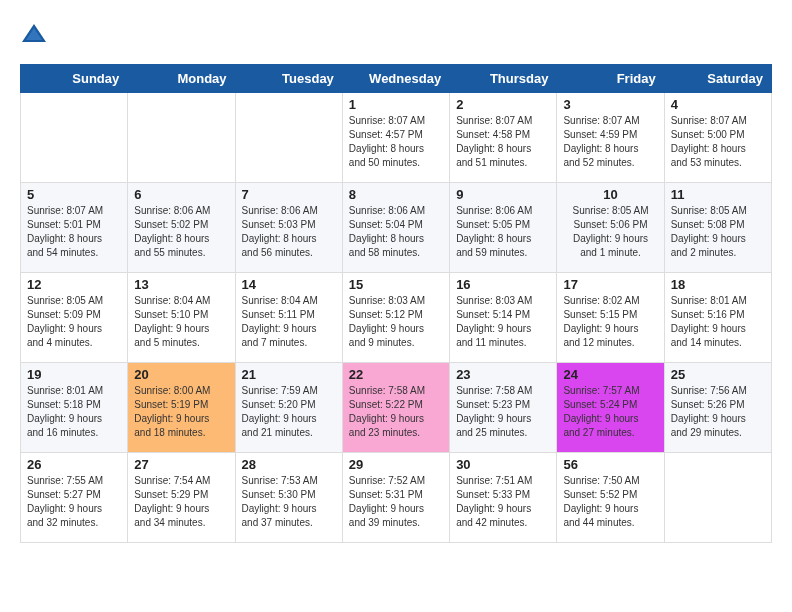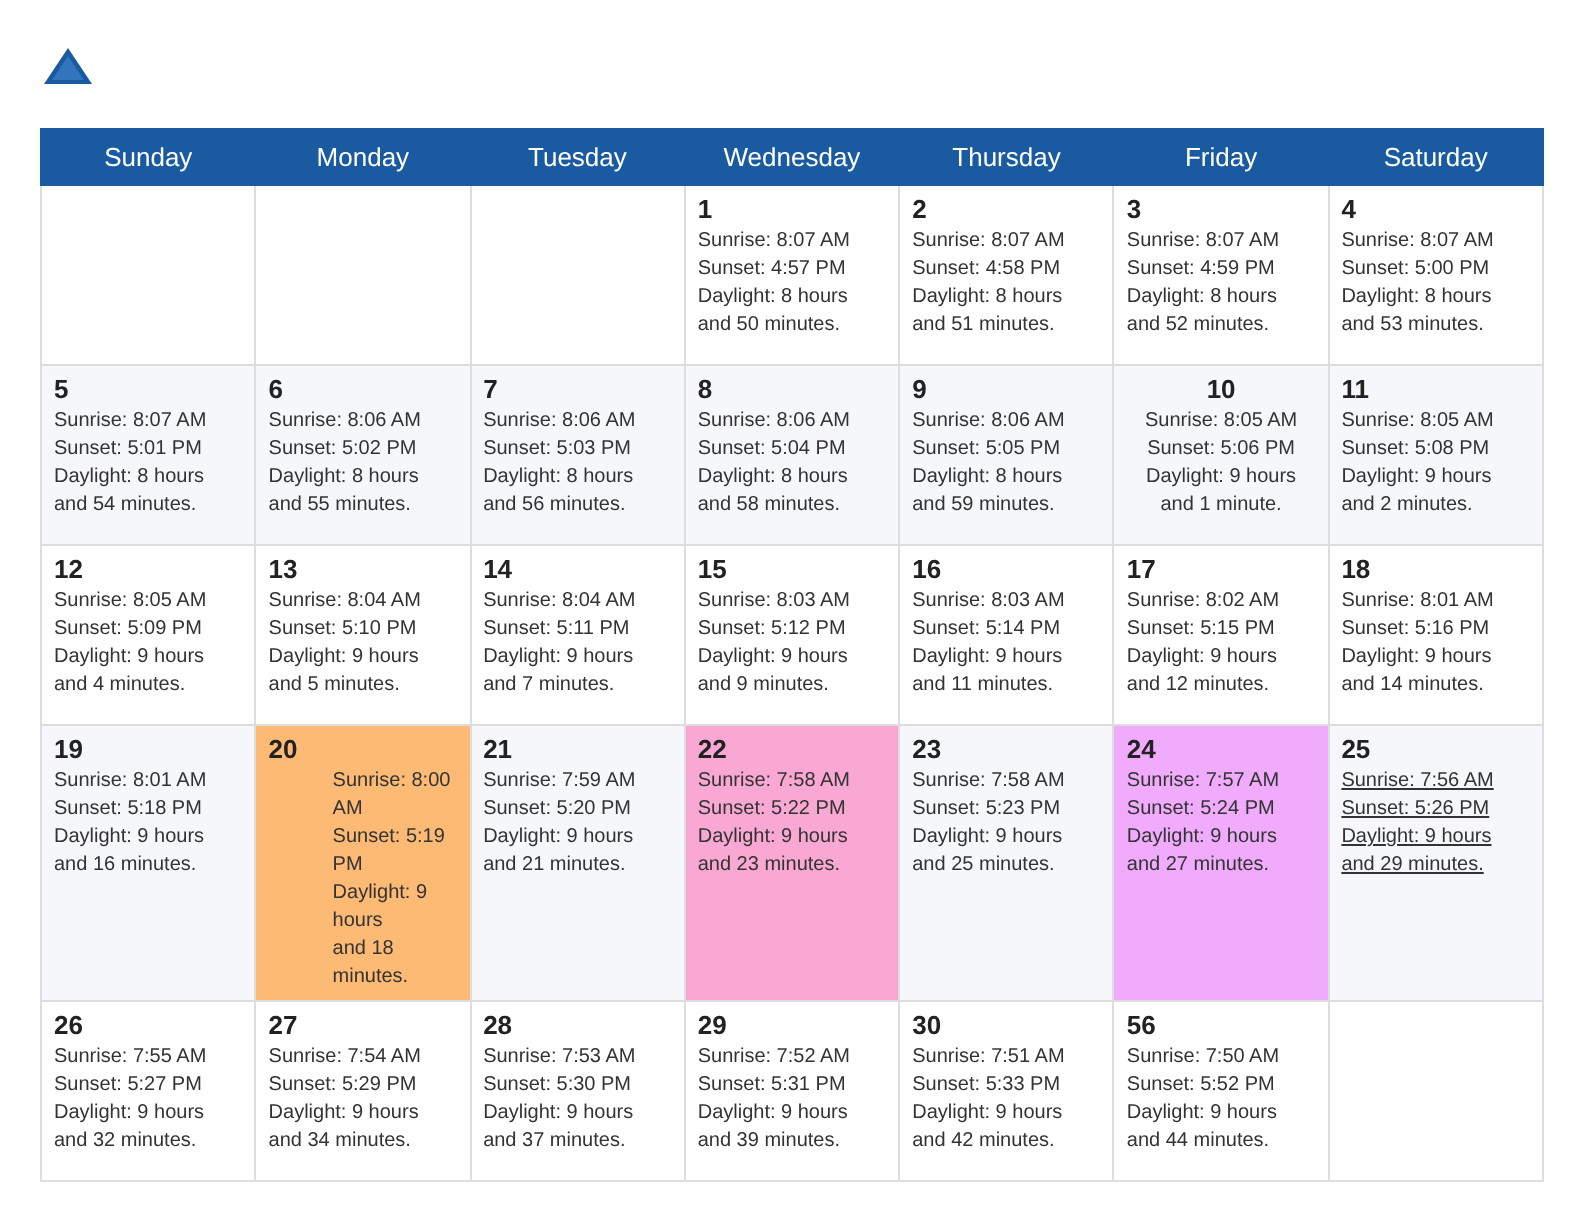--- a/index.html
+++ b/index.html
@@ -48,24 +48,24 @@
       font-size: 16px;
       color: #444;
     }
     .calendar {
       width: 100%;
       border-collapse: collapse;
     }
     .calendar th {
       background-color: #1a5aa0;
       color: #fff;
-      text-align: center;
+      text-align: right;
       padding: 6px 8px;
       font-size: 13px;
-      font-weight: normal;
+      font-weight: bold;
       border: 1px solid #1a5aa0;
     }
     .calendar td {
       vertical-align: top;
       border: 1px solid #ddd;
       padding: 4px 6px;
       font-size: 10.5px;
       color: #222;
       width: calc(100% / 7);
       height: 90px;
@@ -260,21 +260,21 @@
       <tr>
         <td style="background-color: rgb(245, 247, 250);">
           <span class="day-number">19</span>
           <div class="cell-content" style="white-space: pre-line;">Sunrise: 8:01 AM
 Sunset: 5:18 PM
 Daylight: 9 hours
 and 16 minutes.</div>
         </td>
         <td style="background-color: #fdba74;">
           <span class="day-number">20</span>
-          <div class="cell-content" style="white-space: pre-line; margin-left: 32px;">Sunrise: 8:00 AM
+          <div class="cell-content" style="white-space: pre-line;">Sunrise: 8:00 AM
 Sunset: 5:19 PM
 Daylight: 9 hours
 and 18 minutes.</div>
         </td>
         <td style="background-color: rgb(245, 247, 250);">
           <span class="day-number">21</span>
           <div class="cell-content" style="white-space: pre-line;">Sunrise: 7:59 AM
 Sunset: 5:20 PM
 Daylight: 9 hours
 and 21 minutes.</div>
@@ -286,30 +286,30 @@
 Daylight: 9 hours
 and 23 minutes.</div>
         </td>
         <td style="background-color: rgb(245, 247, 250);">
           <span class="day-number">23</span>
           <div class="cell-content" style="white-space: pre-line;">Sunrise: 7:58 AM
 Sunset: 5:23 PM
 Daylight: 9 hours
 and 25 minutes.</div>
         </td>
-        <td style="background-color: #f0abfc;">
+        <td style="background-color: #d946ef;">
           <span class="day-number">24</span>
           <div class="cell-content" style="white-space: pre-line;">Sunrise: 7:57 AM
 Sunset: 5:24 PM
 Daylight: 9 hours
 and 27 minutes.</div>
         </td>
         <td style="background-color: rgb(245, 247, 250);">
           <span class="day-number">25</span>
-          <div class="cell-content" style="white-space: pre-line; text-decoration: underline;">Sunrise: 7:56 AM
+          <div class="cell-content" style="white-space: pre-line;">Sunrise: 7:56 AM
 Sunset: 5:26 PM
 Daylight: 9 hours
 and 29 minutes.</div>
         </td>
       </tr>
       <tr>
         <td>
           <span class="day-number">26</span>
           <div class="cell-content" style="white-space: pre-line;">Sunrise: 7:55 AM
 Sunset: 5:27 PM

